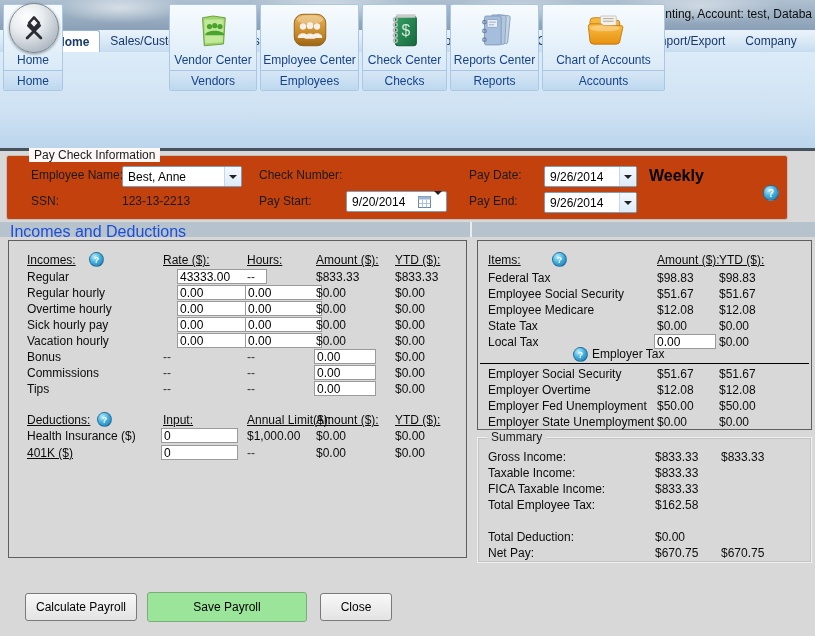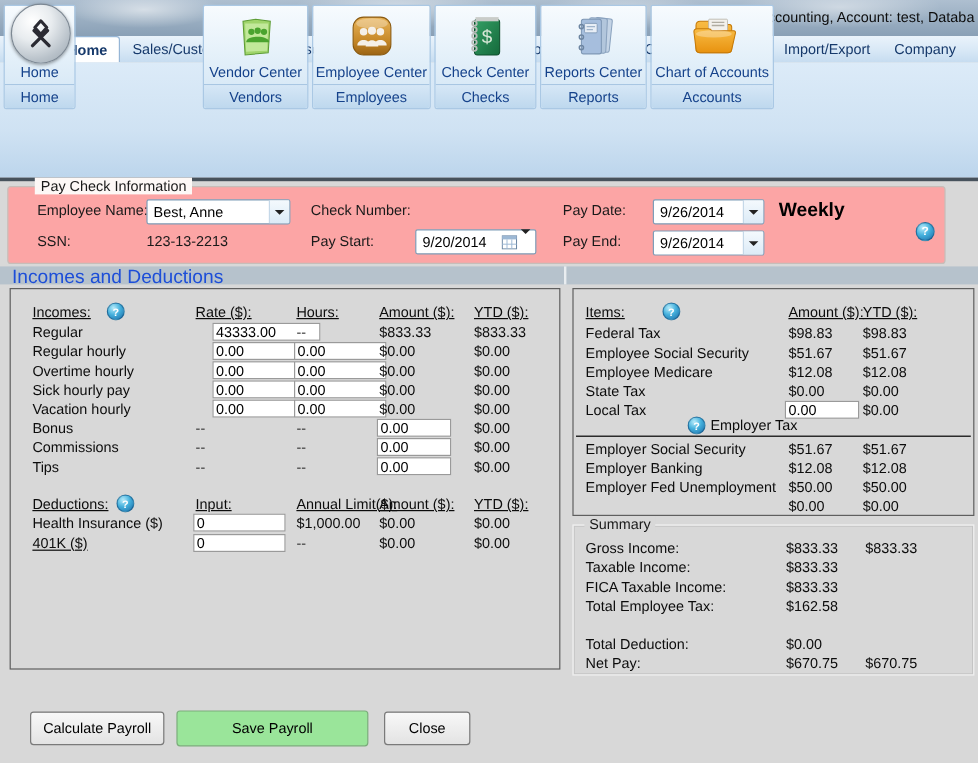--- a/index.html
+++ b/index.html
@@ -36,21 +36,21 @@
     display:flex;flex-direction:column;align-items:center;box-sizing:border-box;cursor:pointer;}
   .tb-icon{height:46px;display:flex;align-items:center;justify-content:center;margin-top:2px;}
   .tb-title{font-size:12px;color:#15428b;line-height:15px;white-space:nowrap;}
   .tb-strip{width:100%;margin-top:2px;flex:1;border-top:1px solid #a8c6e2;
     background:linear-gradient(180deg,#d6e7f6 0%,#bed8ee 100%);
     display:flex;align-items:center;justify-content:center;
     font-size:12px;color:#15428b;border-radius:0 0 2px 2px;white-space:nowrap;}
 
   
   .paycheck{position:absolute;left:6px;top:155px;width:780px;height:63px;
-    background:#fca5a5;border:1px solid #c7bdb9;border-radius:3px;}
+    background:#c2410c;border:1px solid #c7bdb9;border-radius:3px;}
   .paycheck .legend{position:absolute;left:22px;top:-8px;background:#fdf8f6;padding:0 5px;font-size:12px;color:#1a1a1a;}
   .pc-label{position:absolute;font-size:12px;color:#1a1a1a;white-space:nowrap;}
   .freq{position:absolute;left:642px;top:11px;font-size:16px;font-weight:bold;color:#000;}
 
   .combo{position:absolute;background:#fff;border:1px solid #7e9db8;border-radius:2px;
     display:flex;align-items:center;box-sizing:border-box;cursor:pointer;}
   .combo .val{flex:1;padding-left:5px;font-size:12px;color:#000;white-space:nowrap;overflow:hidden;}
   .combo .dd{width:16px;align-self:stretch;display:flex;align-items:center;justify-content:center;
     background:linear-gradient(180deg,#f4f9fd 0%,#dcebf7 100%);border-left:1px solid #c5d8e8;}
   .arr{width:0;height:0;border-left:4px solid transparent;border-right:4px solid transparent;border-top:4px solid #222;}
@@ -243,21 +243,21 @@
         <line x1="17" y1="18" x2="23" y2="18" stroke="#9fb4cc" stroke-width="1.2"></line>
         <circle cx="12" cy="15" r="2" fill="none" stroke="#6e86a2" stroke-width="1.4"></circle>
         <circle cx="12" cy="25" r="2" fill="none" stroke="#6e86a2" stroke-width="1.4"></circle>
         <circle cx="12" cy="35" r="2" fill="none" stroke="#6e86a2" stroke-width="1.4"></circle>
       </svg>
     </div>
     <div class="tb-title">Reports Center</div>
     <div class="tb-strip">Reports</div>
   </div>
 
-  <div class="tb-btn" style="left:542px;width:103px;">
+  <div class="tb-btn" style="left:542px;width:123px;">
     <div class="tb-icon">
       <svg width="42" height="42" viewBox="0 0 48 48">
         <defs>
             <linearGradient id="gAcc" x1="0" y1="0" x2="0" y2="1">
           <stop offset="0%" stop-color="#f8bc45"></stop>
               <stop offset="100%" stop-color="#e8920f"></stop>
         </linearGradient>
           </defs>
         <path d="M8 14 Q8 10 12 10 L20 10 Q23 10 23 13 L40 13 Q42 13 42 16 L42 36 Q42 40 38 40 L12 40 Q8 40 8 36 Z" fill="url(#gAcc)" stroke="#c67a08" stroke-width="1"></path>
         <rect x="20" y="8" width="18" height="12" rx="1" fill="#f3f1ec" stroke="#b8b4aa" stroke-width="0.8"></rect>
@@ -477,30 +477,31 @@
         </span>
       <span class="txt">Employer Tax</span>
     </div>
 
     <div class="trow" style="top:126px;">
       <span class="cell tx-label">Employer Social Security</span>
       <span class="cell tx-amt">$51.67</span>
       <span class="cell tx-ytd">$51.67</span>
     </div>
     <div class="trow" style="top:142px;">
-      <span class="cell tx-label">Employer Banking</span>
+      <span class="cell tx-label">Employer Overtime</span>
       <span class="cell tx-amt">$12.08</span>
       <span class="cell tx-ytd">$12.08</span>
     </div>
     <div class="trow" style="top:158px;">
       <span class="cell tx-label">Employer Fed Unemployment</span>
       <span class="cell tx-amt">$50.00</span>
       <span class="cell tx-ytd">$50.00</span>
     </div>
     <div class="trow" style="top:174px;">
+      <span class="cell tx-label">Employer State Unemployment</span>
       <span class="cell tx-amt">$0.00</span>
       <span class="cell tx-ytd">$0.00</span>
     </div>
   </div>
 
   <div class="box box-sum">
     <div class="legend">Summary</div>
     <div class="trow" style="top:12px;">
       <span class="cell sm-label">Gross Income:</span>
       <span class="cell sm-amt">$833.33</span>

